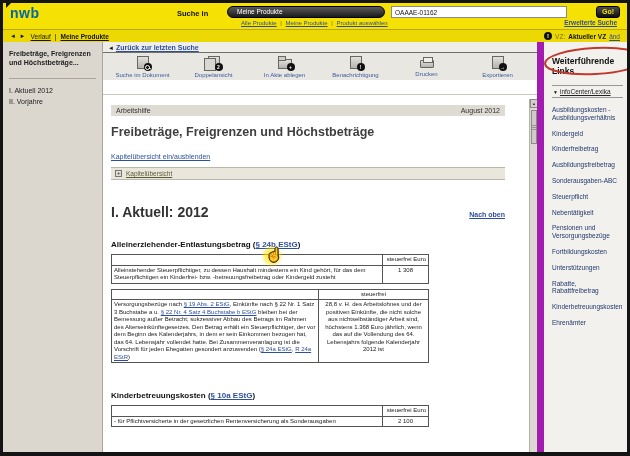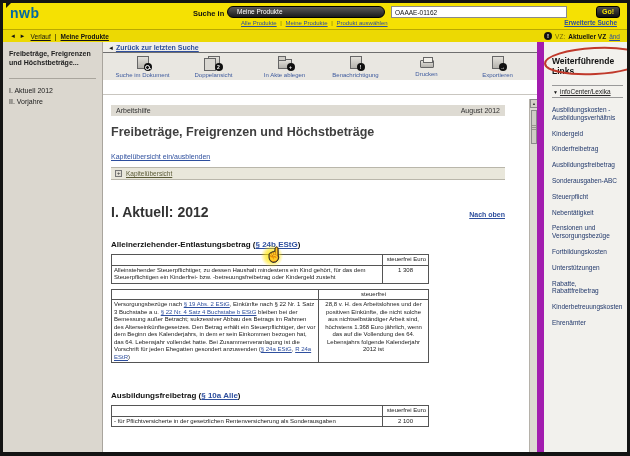--- a/index.html
+++ b/index.html
@@ -6,21 +6,21 @@
   html,body { width:630px; height:456px; overflow:hidden; background:#fff;
               font-family:"Liberation Sans", sans-serif; }
   .frame { width:630px; height:456px; border:3px solid #141414; border-bottom-width:4px;
            display:flex; flex-direction:column; background:#d8d4cc; overflow:hidden; }
 
   
   .band1 { position:relative; height:26px; background:#f5e103; flex:0 0 auto; }
   .logo { position:absolute; left:7px; top:2px; font-size:14px; font-weight:bold; color:#0369a1; letter-spacing:0.5px; }
   .logo-flag { position:absolute; left:3px; top:0; width:0; height:0;
                border-left:5px solid #111; border-bottom:5px solid transparent; }
-  .search-label { position:absolute; left:190px; top:6px; font-size:7.5px; font-weight:bold; color:#111; }
+  .search-label { position:absolute; left:174px; top:6px; font-size:7.5px; font-weight:bold; color:#111; }
   .scope-pill { position:absolute; left:224px; top:3px; width:158px; height:12px;
                 background:linear-gradient(#5a5a5a,#1b1b1b); border:1px solid #000; border-radius:7px;
                 color:#fff; font-size:6.5px; line-height:10px; padding-left:9px; }
   .q-input { position:absolute; left:388px; top:3px; width:176px; height:12px;
              border:1px solid #8a8a8a; font-size:6.5px; padding:0 3px; color:#111;
              font-family:"Liberation Sans", sans-serif; }
   .go-btn { position:absolute; right:7px; top:3px; height:12px; padding:0 5px;
             background:linear-gradient(#4c4c4c,#111); border:1px solid #000; border-radius:3px;
             color:#f5e103; font-size:7px; font-weight:bold; line-height:10px; }
   .prod-links { position:absolute; left:238px; top:17px; font-size:6px; color:#2e4f9e; }
@@ -267,21 +267,21 @@
           </tr>
           <tr data-name="table-row">
             <td data-name="description-cell"><span data-name="inline-text">Versorgungsbezüge nach </span><span class="doclink" data-name="inline-ref-link">§ 19 Abs. 2 EStG</span><span data-name="inline-text">, Einkünfte nach § 22 Nr. 1 Satz 3 Buchstabe a u. </span><span class="doclink" data-name="inline-ref-link">§ 22 Nr. 4 Satz 4 Buchstabe b EStG</span><span data-name="inline-text"> bleiben bei der Bemessung außer Betracht; sukzessiver Abbau des Betrags im Rahmen des Alterseinkünftegesetzes. Den Betrag erhält ein Steuerpflichtiger, der vor dem Beginn des Kalenderjahrs, in dem er sein Einkommen bezogen hat, das 64. Lebensjahr vollendet hatte. Bei Zusammenveranlagung ist die Vorschrift für jeden Ehegatten gesondert anzuwenden (</span><span class="doclink" data-name="inline-ref-link">§ 24a EStG</span><span data-name="inline-text">, </span><span class="doclink" data-name="inline-ref-link">R 24a EStR</span><span data-name="inline-text">)</span></td>
             <td class="valcol" data-name="value-cell">28,8 v. H. des Arbeitslohnes und der positiven Einkünfte, die nicht solche aus nichtselbständiger Arbeit sind, höchstens 1.368 Euro jährlich, wenn das auf die Vollendung des 64. Lebensjahrs folgende Kalenderjahr 2012 ist</td>
           </tr>
         </tbody>
           </table>
 
         
         <div class="subhead h3gap" data-name="subsection-heading">
-          <span data-name="subsection-heading-text">Ausbildungsfreibetrag (</span><span class="doclink" data-name="paragraph-10a-estg-link">§ 10a Alle</span><span data-name="subsection-heading-text">)</span>
+          <span data-name="subsection-heading-text">Kinderbetreuungskosten (</span><span class="doclink" data-name="paragraph-10a-estg-link">§ 10a EStG</span><span data-name="subsection-heading-text">)</span>
         </div>
         <table class="doctable" data-name="altersvorsorge-table">
           <tbody>
               <tr>
             <th data-name="empty-header-cell"></th>
             <th class="valcol" data-name="column-header">steuerfrei Euro</th>
           </tr>
           <tr data-name="table-row">
             <td data-name="description-cell">- für Pflichtversicherte in der gesetzlichen Rentenversicherung als Sonderausgaben</td>
             <td class="valcol" data-name="value-cell">2 100</td>

